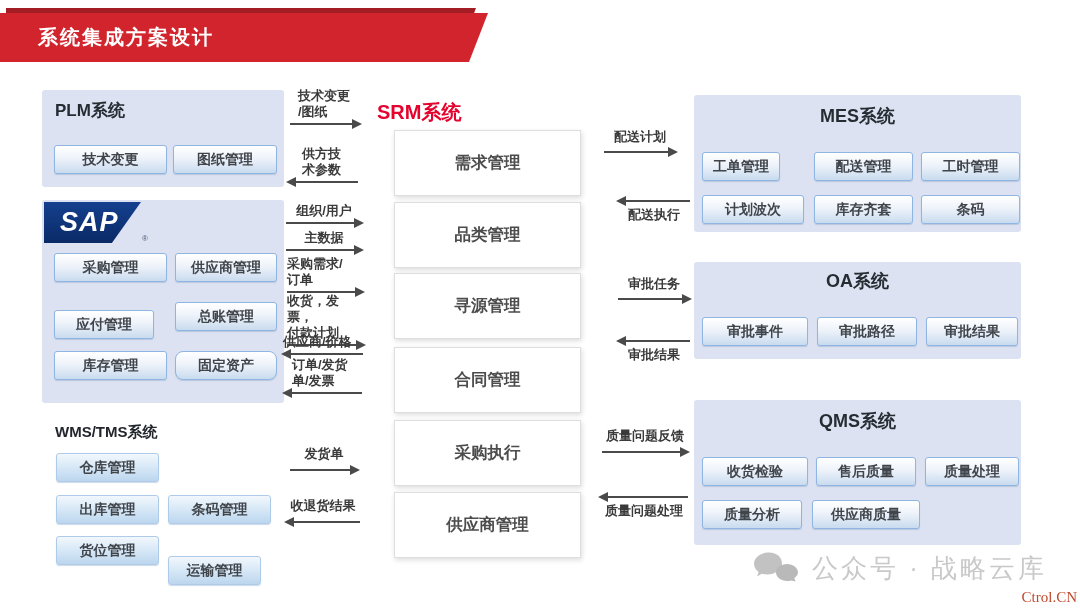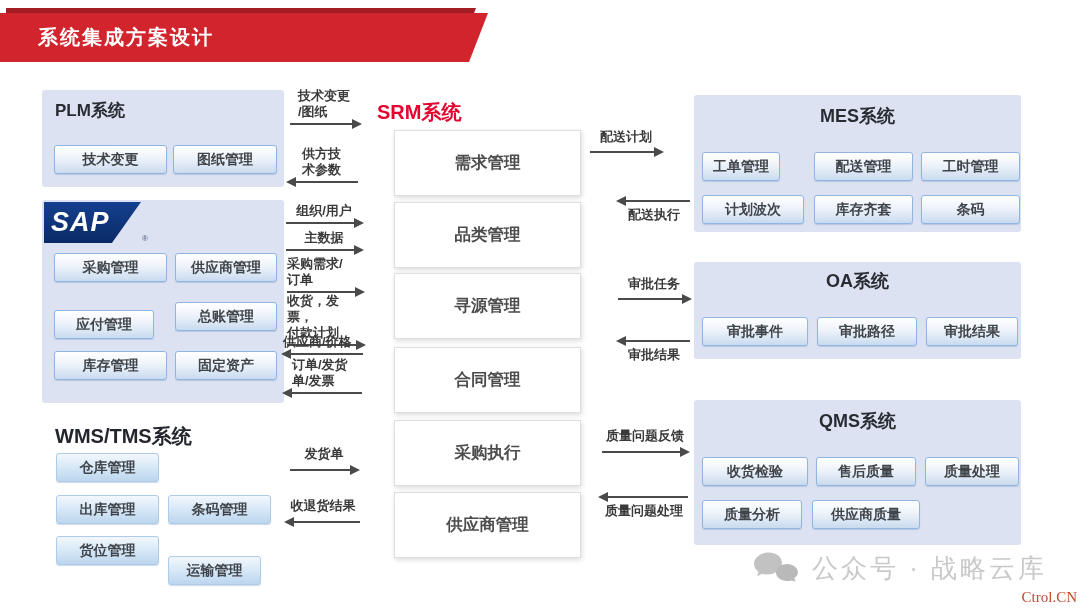--- a/index.html
+++ b/index.html
@@ -24,21 +24,21 @@
   .btn{position:absolute;height:29px;box-sizing:border-box;border:1px solid #8fb6e2;border-radius:3px;
        background:linear-gradient(180deg,#ffffff 0%,#eef3fa 45%,#c9dbef 100%);
        display:flex;align-items:center;justify-content:center;
        font-size:14px;font-weight:bold;color:#40454b;box-shadow:0 1px 1px rgba(120,150,190,.35);}
   .btn.wms{background:linear-gradient(180deg,#f2f7fc 0%,#dcebf8 40%,#bcd6ee 100%);border-color:#aecbe9;}
 
   
   .sap-logo{position:absolute;left:2px;top:2px;width:97px;height:41px;
        background:linear-gradient(180deg,#15408f 0%,#0a2a66 100%);
        clip-path:polygon(0 0,100% 0,70% 100%,0 100%);
-       display:flex;align-items:center;padding-left:7px;box-sizing:border-box;}
+       display:flex;align-items:center;padding-left:16px;box-sizing:border-box;}
   .sap-logo span{color:#fff;font-size:27px;font-weight:900;font-style:italic;letter-spacing:1px;}
   .sap-reg{position:absolute;left:100px;top:34px;font-size:8px;color:#4a5a7a;}
 
   
   .srm-title{position:absolute;left:377px;top:99px;font-size:20px;font-weight:bold;color:#e4032e;}
   .srm-box{position:absolute;left:394px;width:185px;height:64px;background:#ffffff;
        border:1px solid #dedede;box-shadow:1px 2px 5px rgba(0,0,0,.14);
        display:flex;align-items:center;justify-content:center;
        font-size:16.5px;font-weight:bold;color:#4c4c4c;}
 
@@ -49,21 +49,21 @@
   .arrow{position:relative;height:0;border-top:2.5px solid #4a4a4a;margin-top:4px;}
   .arrow.right::after{content:"";position:absolute;right:-2px;top:-6px;width:0;height:0;
        border-left:10px solid #4a4a4a;border-top:5px solid transparent;border-bottom:5px solid transparent;}
   .arrow.left::before{content:"";position:absolute;left:-2px;top:-6px;width:0;height:0;
        border-right:10px solid #4a4a4a;border-top:5px solid transparent;border-bottom:5px solid transparent;}
   .arrow + .flow-label{margin-top:5px;}
   .flow-label + .arrow{margin-top:3px;}
 
   
   .wms-sec{position:absolute;left:42px;top:420px;width:242px;height:150px;}
-  .wms-title{position:absolute;left:13px;top:3px;font-size:20px;font-weight:bold;color:#22262c;}
+  .wms-title{position:absolute;left:13px;top:3px;font-size:15px;font-weight:bold;color:#22262c;}
 
   
   .watermark{position:absolute;left:752px;top:550px;display:flex;align-items:center;}
   .watermark .wm-text{font-size:26px;color:#c9c9c9;letter-spacing:3px;margin-left:12px;}
   .footer-brand{position:absolute;right:3px;top:589px;font-family:"Liberation Serif","DejaVu Serif",serif;
        font-size:15px;color:#bf4a2e;}
 </style>
 </head>
 <body>
 
@@ -83,21 +83,21 @@
   <div class="panel" style="left:42px;top:200px;width:242px;height:203px;">
     <div class="sap-logo">
       <span>SAP</span>
     </div>
     <div class="sap-reg">®</div>
     <div class="btn" style="left:12px;top:53px;width:113px;">采购管理</div>
     <div class="btn" style="left:133px;top:53px;width:102px;">供应商管理</div>
     <div class="btn" style="left:12px;top:110px;width:100px;">应付管理</div>
     <div class="btn" style="left:133px;top:102px;width:102px;">总账管理</div>
     <div class="btn" style="left:12px;top:151px;width:113px;">库存管理</div>
-    <div class="btn" style="left:133px;top:151px;width:102px;">固定资产</div>
+    <div class="btn" style="left:133px;top:151px;width:102px;border-radius:8px;">固定资产</div>
   </div>
 
   <div class="wms-sec">
     <div class="wms-title">WMS/TMS系统</div>
     <div class="btn wms" style="left:14px;top:33px;width:103px;">仓库管理</div>
     <div class="btn wms" style="left:14px;top:75px;width:103px;">出库管理</div>
     <div class="btn wms" style="left:126px;top:75px;width:103px;">条码管理</div>
     <div class="btn wms" style="left:14px;top:116px;width:103px;">货位管理</div>
     <div class="btn wms" style="left:126px;top:124px;width:93px;margin-top:12px;">运输管理</div>
   </div>
@@ -177,21 +177,21 @@
 
   <div class="flow c" style="left:290px;top:446px;width:68px;">
     <div class="flow-label">发货单</div>
     <div class="arrow right" style="margin-top:7px;"></div>
   </div>
   <div class="flow c" style="left:286px;top:498px;width:74px;">
     <div class="flow-label">收退货结果</div>
     <div class="arrow left" style="margin-top:7px;"></div>
   </div>
 
-  <div class="flow c" style="left:590px;top:129px;width:72px;">
+  <div class="flow c" style="left:604px;top:129px;width:72px;">
     <div class="flow-label">配送计划</div>
     <div class="arrow right" style="margin-top:6px;"></div>
   </div>
   <div class="flow c" style="left:618px;top:196px;width:72px;">
     <div class="arrow left"></div>
     <div class="flow-label">配送执行</div>
   </div>
 
   <div class="flow c" style="left:618px;top:276px;width:72px;">
     <div class="flow-label">审批任务</div>

